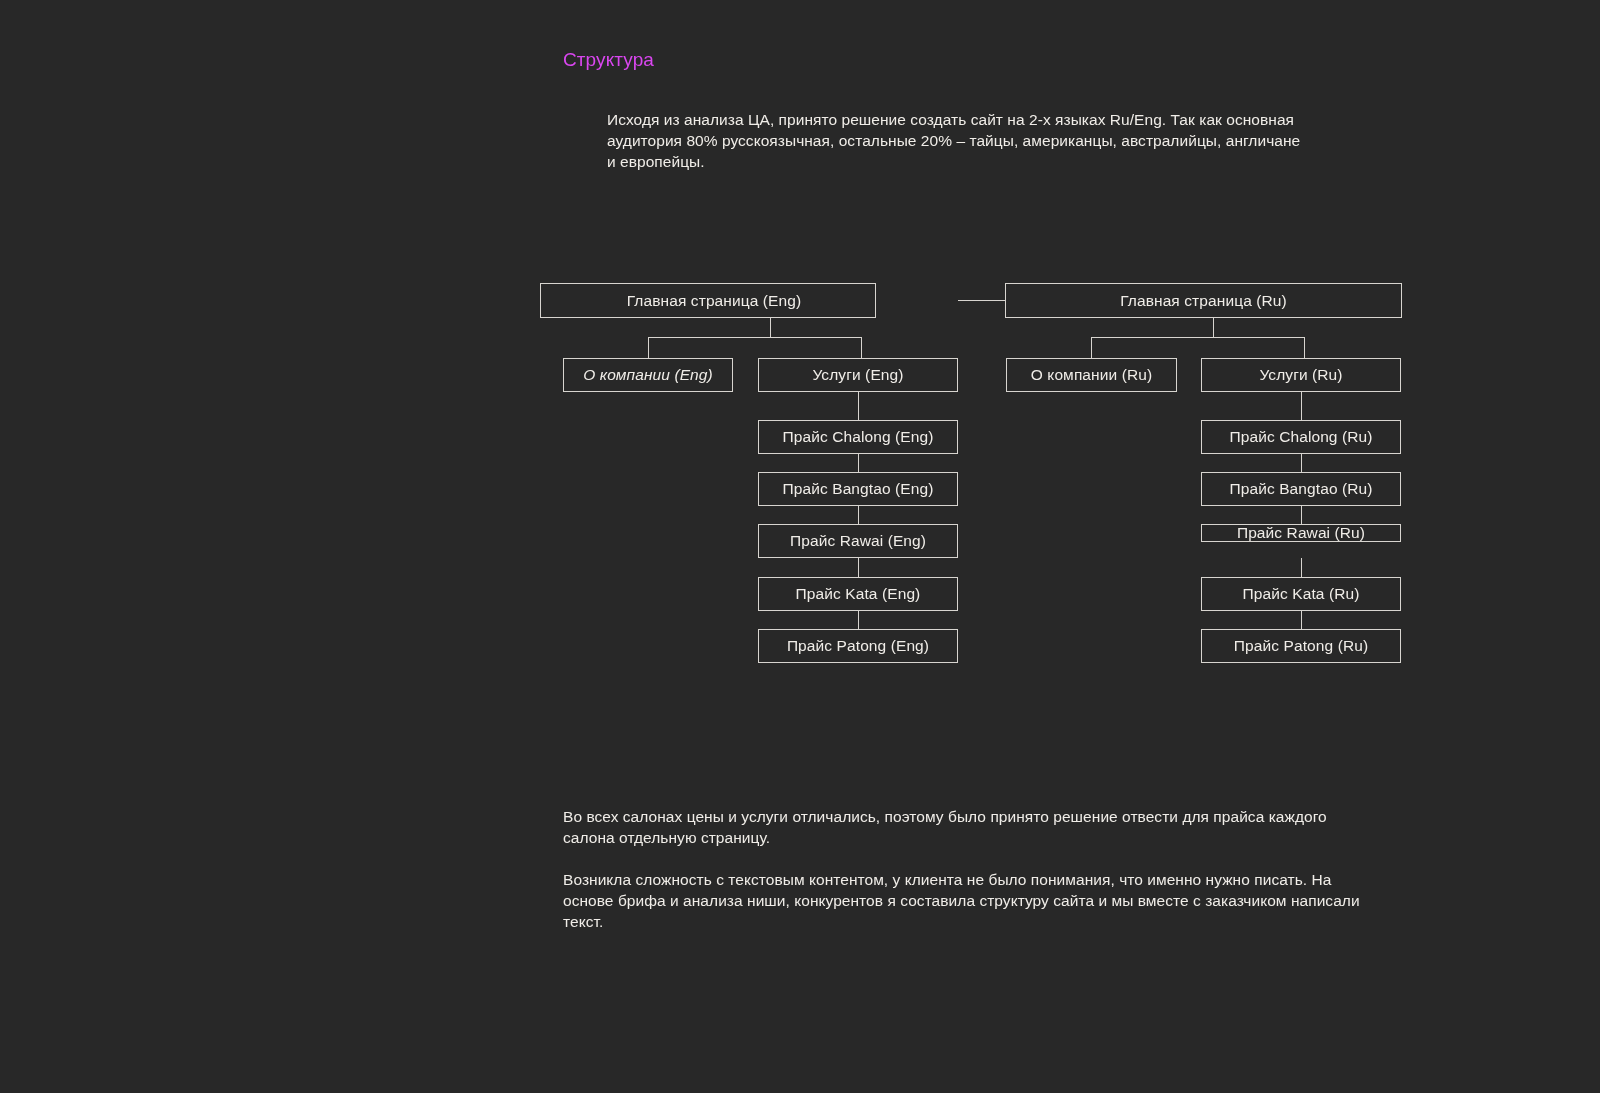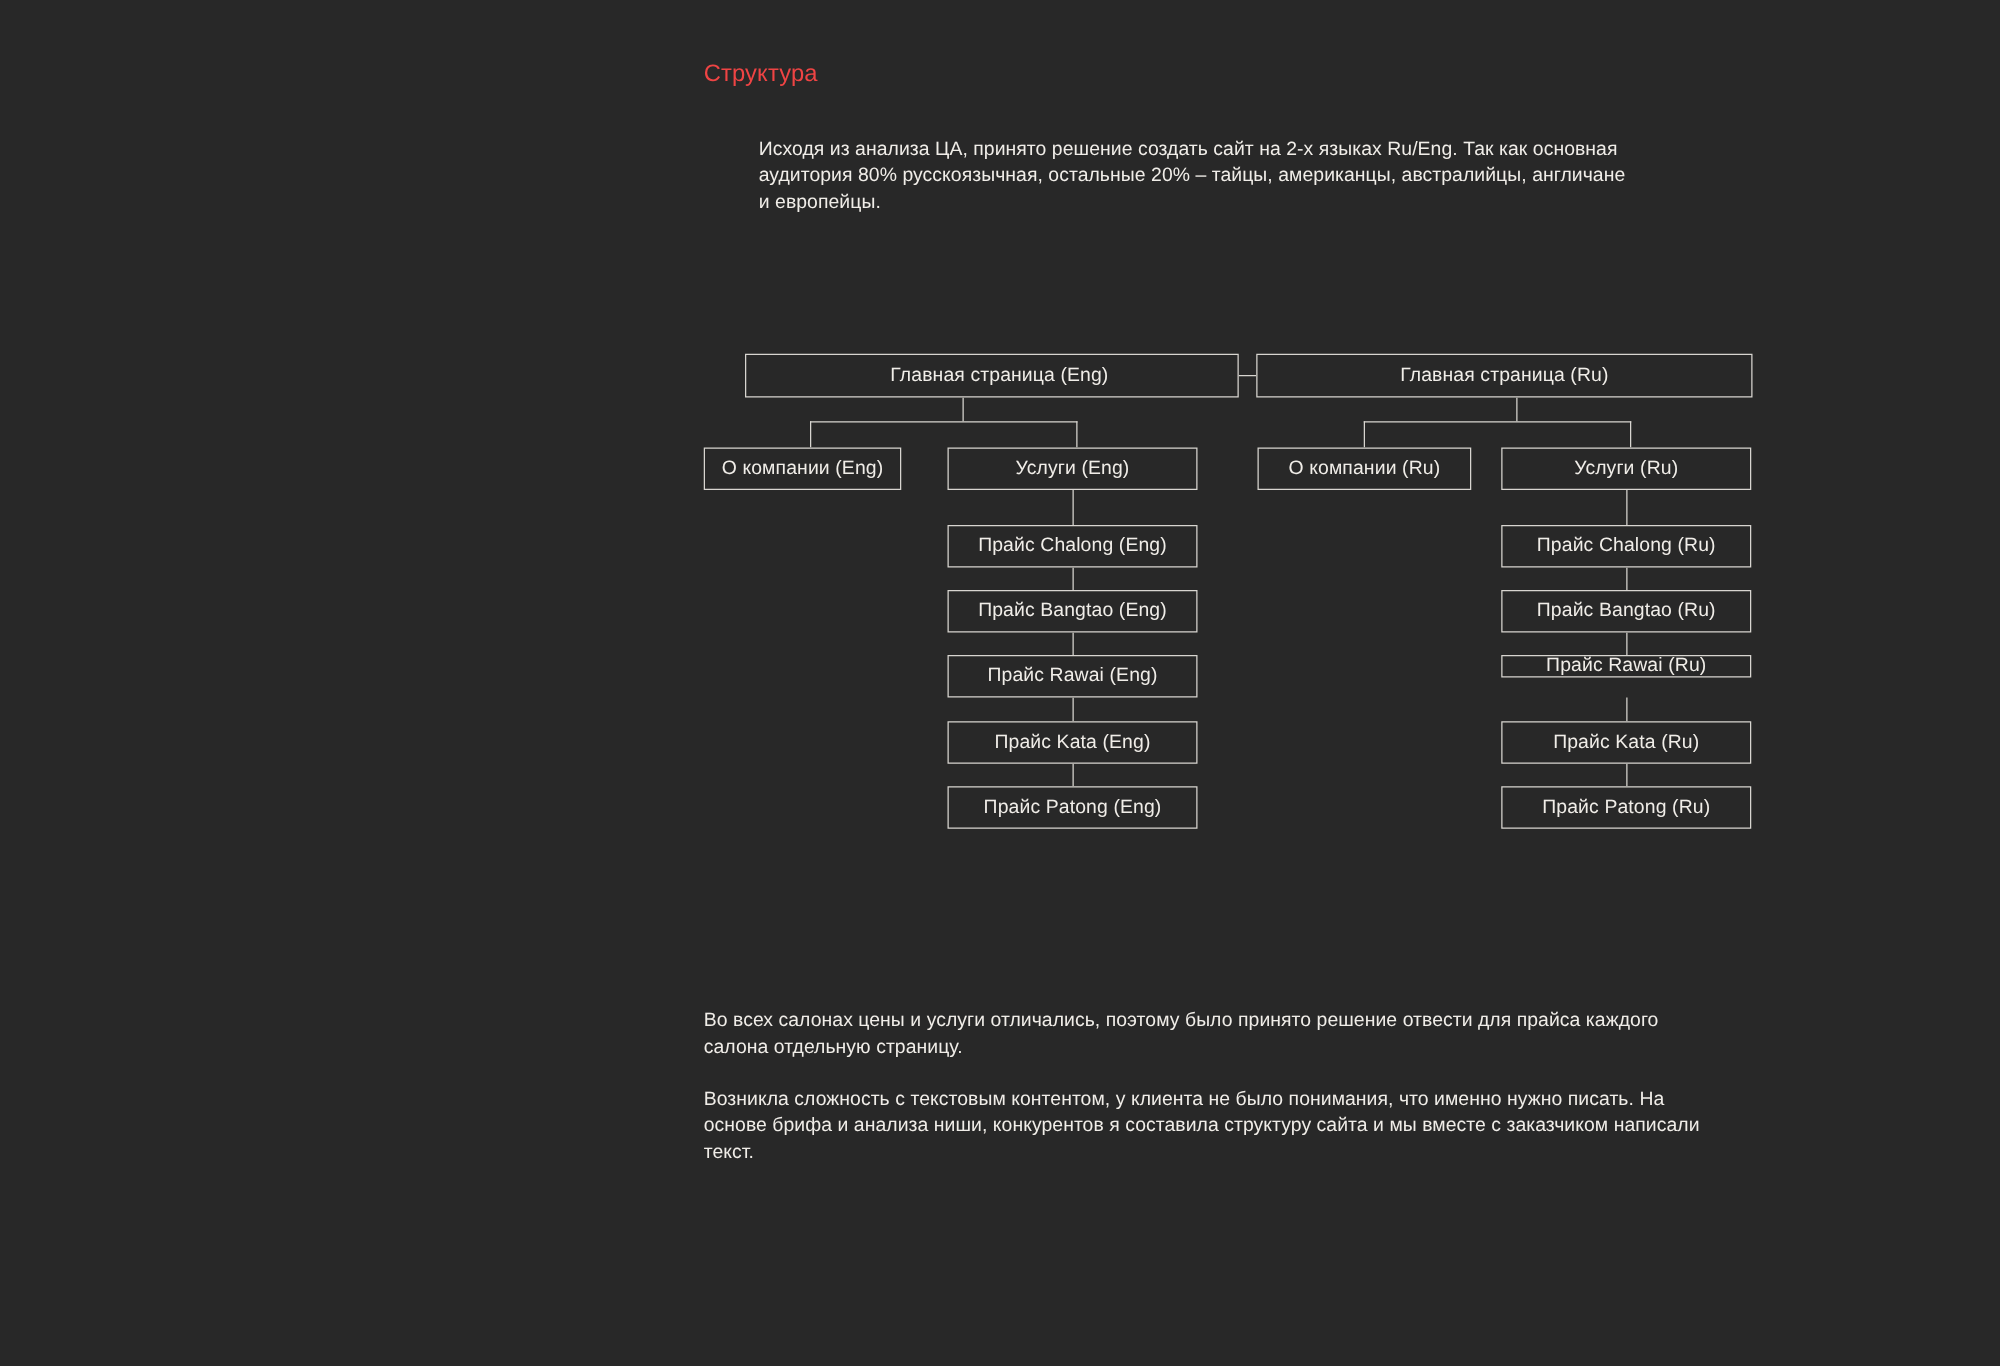--- a/index.html
+++ b/index.html
@@ -8,21 +8,21 @@
     background:#282828;
     font-family:"Liberation Sans","DejaVu Sans",sans-serif;
     -webkit-font-smoothing:antialiased;
     overflow:hidden;
     position:relative;
   }
   .page{position:absolute;left:0;top:0;width:1600px;height:1093px;}
 
   .section-heading{
     position:absolute;left:563px;top:49px;
-    font-size:19px;color:#ef4444;letter-spacing:0.1px;
+    font-size:19px;color:#d946ef;letter-spacing:0.1px;
     font-weight:400;
   }
 
   .intro-text{
     position:absolute;left:563px;top:109px;width:700px;
     font-size:15.5px;line-height:21px;color:#f0ede8;
     font-weight:400;letter-spacing:0.05px;margin-left:44px;
   }
 
   .outro{
@@ -59,32 +59,32 @@
 <body>
 
 <div class="page">
 
   <div class="section-heading">Структура</div>
 
   <div class="intro-text">Исходя из анализа ЦА, принято решение создать сайт на 2-х языках Ru/Eng. Так как основная аудитория 80% русскоязычная, остальные 20% – тайцы, американцы, австралийцы, англичане и европейцы.</div>
 
   <div class="diagram">
 
-    <div class="node" style="left:596px;top:283px;width:395px;height:35px;padding-left:12px;">Главная страница (Eng)</div>
+    <div class="node" style="left:540px;top:283px;width:336px;height:35px;padding-left:12px;">Главная страница (Eng)</div>
 
     <div class="line h" style="left:958px;top:300px;width:47px;"></div>
 
     <div class="node" style="left:1005px;top:283px;width:397px;height:35px;">Главная страница (Ru)</div>
 
     <div class="line v" style="left:770px;top:318px;height:19px;"></div>
     <div class="line h" style="left:648px;top:337px;width:214px;"></div>
     <div class="line v" style="left:648px;top:337px;height:21px;"></div>
     <div class="line v" style="left:861px;top:337px;height:21px;"></div>
 
-    <div class="node" style="left:563px;top:358px;width:158px;height:34px;">О компании (Eng)</div>
+    <div class="node" style="left:563px;top:358px;width:170px;height:34px;font-style:italic;">О компании (Eng)</div>
     <div class="node" style="left:758px;top:358px;width:200px;height:34px;">Услуги (Eng)</div>
 
     <div class="line v" style="left:1213px;top:318px;height:19px;"></div>
     <div class="line h" style="left:1091px;top:337px;width:214px;"></div>
     <div class="line v" style="left:1091px;top:337px;height:21px;"></div>
     <div class="line v" style="left:1304px;top:337px;height:21px;"></div>
 
     <div class="node" style="left:1006px;top:358px;width:171px;height:34px;">О компании (Ru)</div>
     <div class="node" style="left:1201px;top:358px;width:200px;height:34px;">Услуги (Ru)</div>
 

